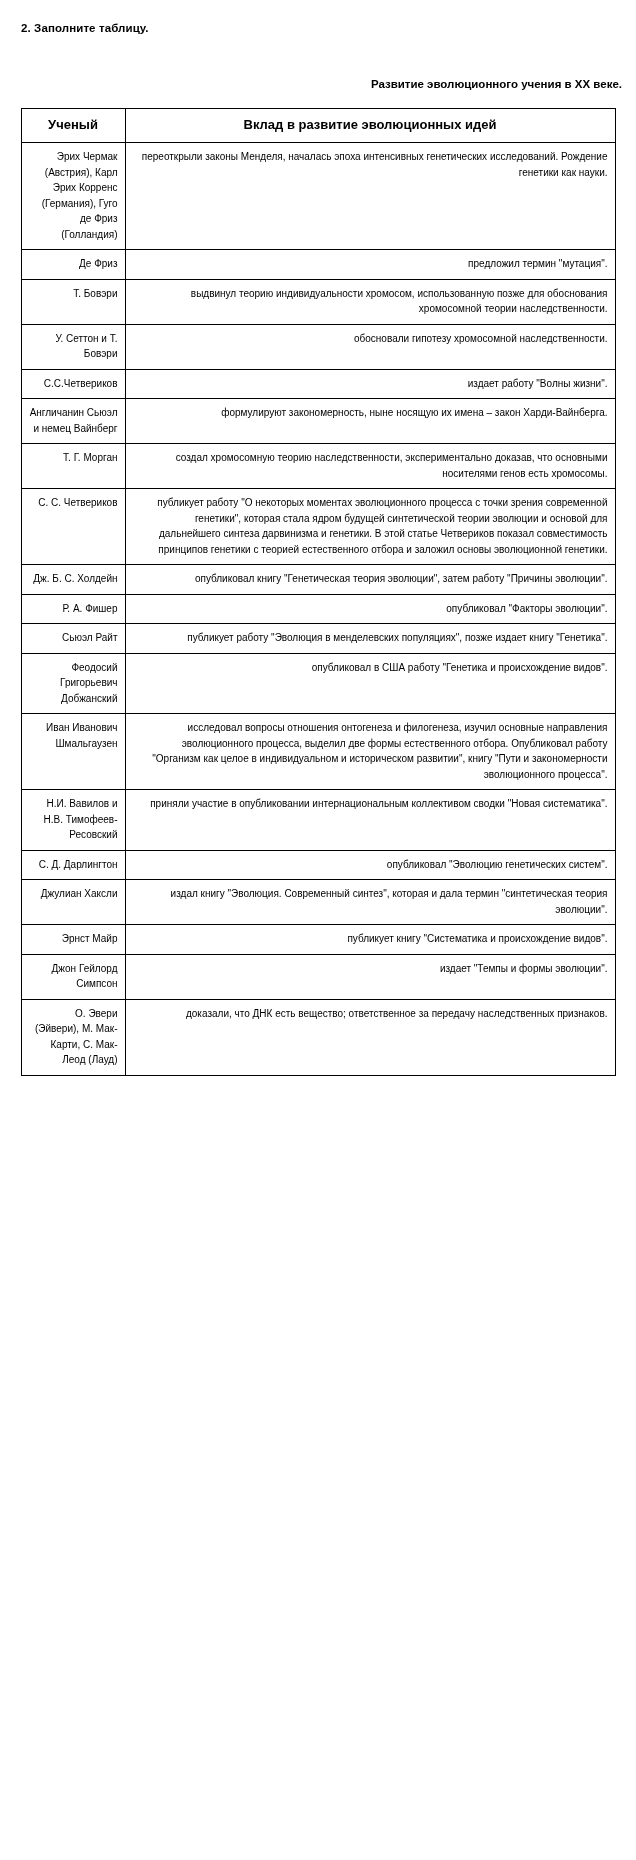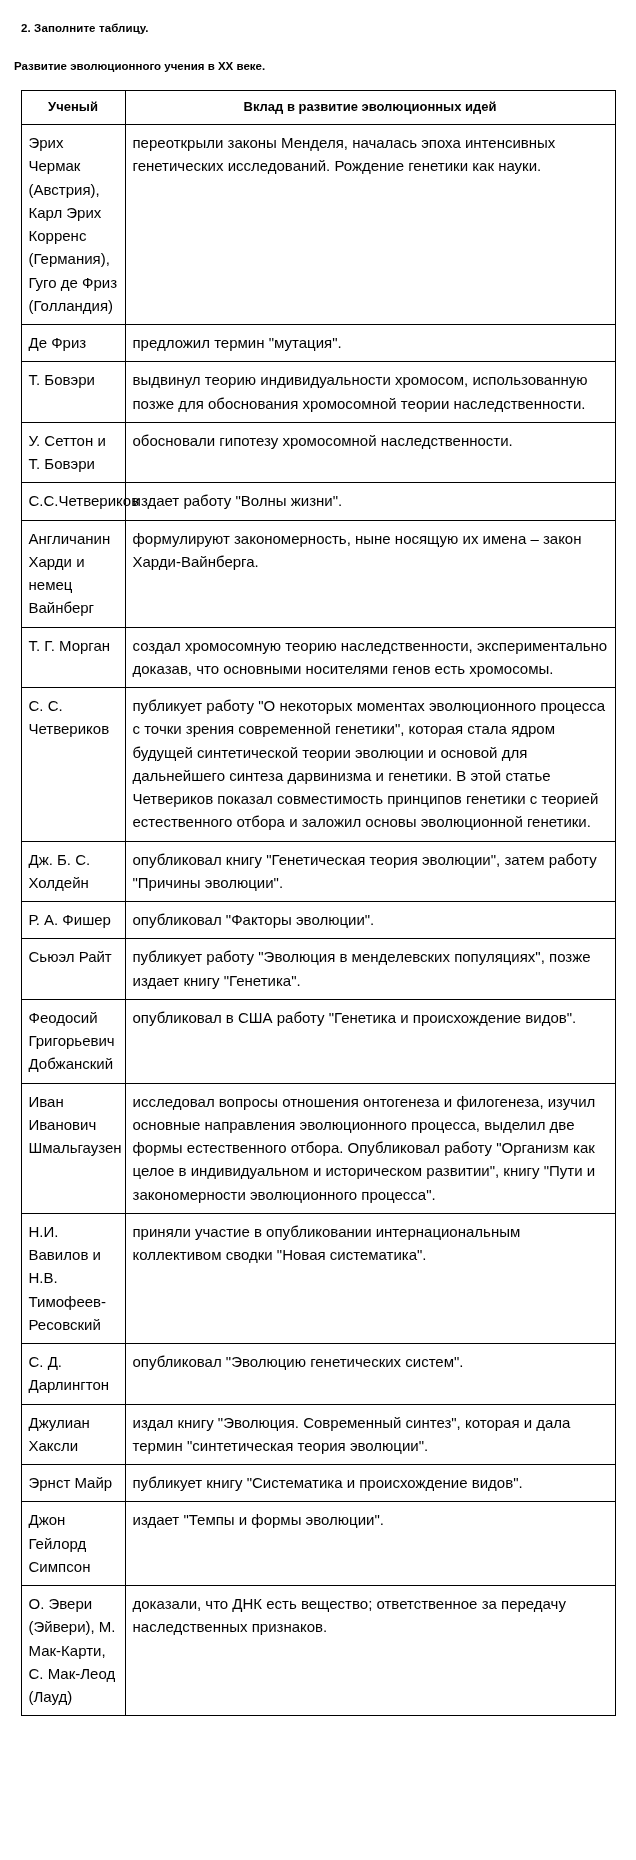--- a/index.html
+++ b/index.html
@@ -21,36 +21,37 @@
   }
   .task-line {
     font-size: 11.5px;
     font-weight: bold;
     margin: 4px 0 0 7px;
     letter-spacing: 0.1px;
   }
   .doc-title {
     font-size: 11.5px;
     font-weight: bold;
-    text-align: left;
-    margin: 26px 0 18px 0;
+    text-align: right;
+    margin: 44px 0 18px 0;
   }
   table.evo-table {
     border-collapse: collapse;
     width: 594px;
     margin: 0 auto;
     table-layout: fixed;
   }
   table.evo-table th,
   table.evo-table td {
     border: 1px solid #000000;
     vertical-align: top;
-    font-size: 15px;
+    font-size: 10px;
     line-height: 1.55;
     padding: 6px 7px 7px 7px;
+    text-align: right;
   }
   table.evo-table thead th {
     text-align: center;
     font-weight: bold;
     font-size: 13px;
     padding: 6px 4px 7px 4px;
     vertical-align: middle;
   }
   col.col-scientist { width: 104px; }
   col.col-contrib   { width: 490px; }
@@ -98,21 +99,21 @@
       </tr>
       <tr>
         <td class="scientist">У. Сеттон и Т. Бовэри</td>
         <td class="contribution">обосновали гипотезу хромосомной наследственности.</td>
       </tr>
       <tr>
         <td class="scientist">С.С.Четвериков</td>
         <td class="contribution">издает работу "Волны жизни".</td>
       </tr>
       <tr>
-        <td class="scientist">Англичанин Харди и немец Вайнберг</td>
+        <td class="scientist">Англичанин Сьюэл и немец Вайнберг</td>
         <td class="contribution">формулируют закономерность, ныне носящую их имена – закон Харди-Вайнберга.</td>
       </tr>
       <tr>
         <td class="scientist">Т. Г. Морган</td>
         <td class="contribution">создал хромосомную теорию наследственности, экспериментально доказав, что основными носителями генов есть хромосомы.</td>
       </tr>
       <tr>
         <td class="scientist">С. С. Четвериков</td>
         <td class="contribution">публикует работу "О некоторых моментах эволюционного процесса с точки зрения современной генетики", которая стала ядром будущей синтетической теории эволюции и основой для дальнейшего синтеза дарвинизма и генетики. В этой статье Четвериков показал совместимость принципов генетики с теорией естественного отбора и заложил основы эволюционной генетики.</td>
       </tr>

